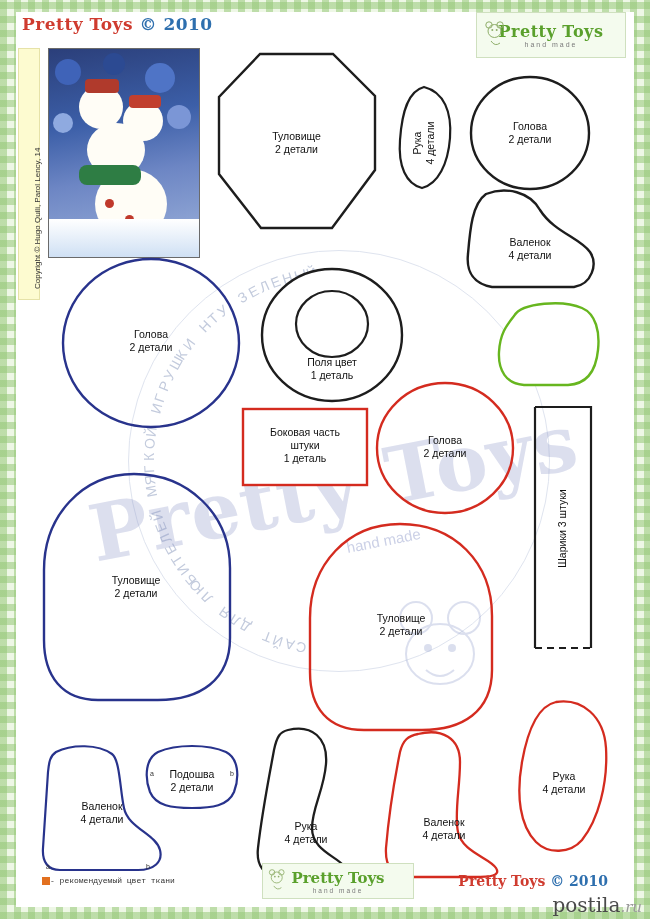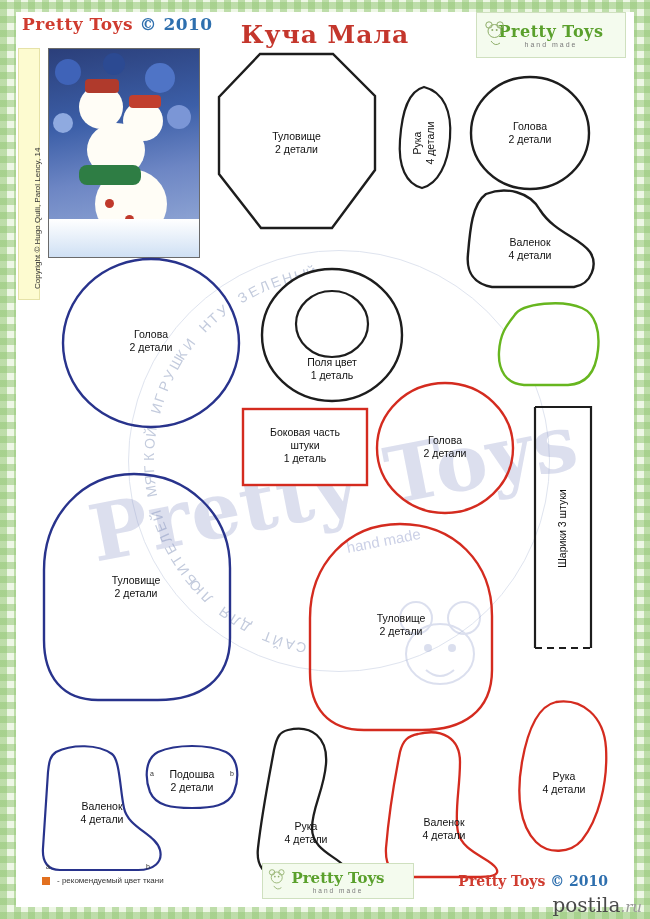--- a/index.html
+++ b/index.html
@@ -131,21 +131,21 @@
   .vlabel{
     position:absolute;
     transform:rotate(-90deg);
     white-space:nowrap;
     font-size:10.5px;line-height:1.25;text-align:center;color:#111;
   }
   
   .footer-note{
     position:absolute;left:26px;bottom:22px;
     font-size:8px;color:#333;
-    display:flex;align-items:center;gap:7px;
+    display:flex;align-items:center;gap:0;font-family:Liberation Mono, monospace;
   }
   .footer-note .sq{width:8px;height:8px;background:#e2701f;display:inline-block;}
   .footer-logo{
     position:absolute;left:246px;bottom:8px;
     width:150px;height:34px;
     border:1px solid #cfe0bf;background:#f4fbee;
     display:flex;flex-direction:column;align-items:center;justify-content:center;
   }
   .footer-logo .lg1{
     font-family:"DejaVu Serif", serif;font-size:15px;font-weight:bold;color:#5aa02c;
@@ -171,21 +171,20 @@
 <body>
 
 <div id="page">
   <div id="sheet">
 
     <div class="brand-left">
       <span>Pretty Toys</span>
       <span class="yr">© 2010</span>
     </div>
 
-    <div class="title-main">Куча Мала</div>
 
     <div class="logo-box">
       <svg class="bear" viewBox="0 0 26 30">
         <circle cx="6" cy="6" r="3.2" fill="none" stroke="#8fae6a" stroke-width="1"></circle>
         <circle cx="17" cy="6" r="3.2" fill="none" stroke="#8fae6a" stroke-width="1"></circle>
         <circle cx="11.5" cy="12" r="6.5" fill="none" stroke="#8fae6a" stroke-width="1"></circle>
         <circle cx="9.3" cy="11" r="1" fill="#8fae6a"></circle>
         <circle cx="13.7" cy="11" r="1" fill="#8fae6a"></circle>
         <path d="M8 22 q4 6 9 2" fill="none" stroke="#8fae6a" stroke-width="1"></path>
       </svg>

